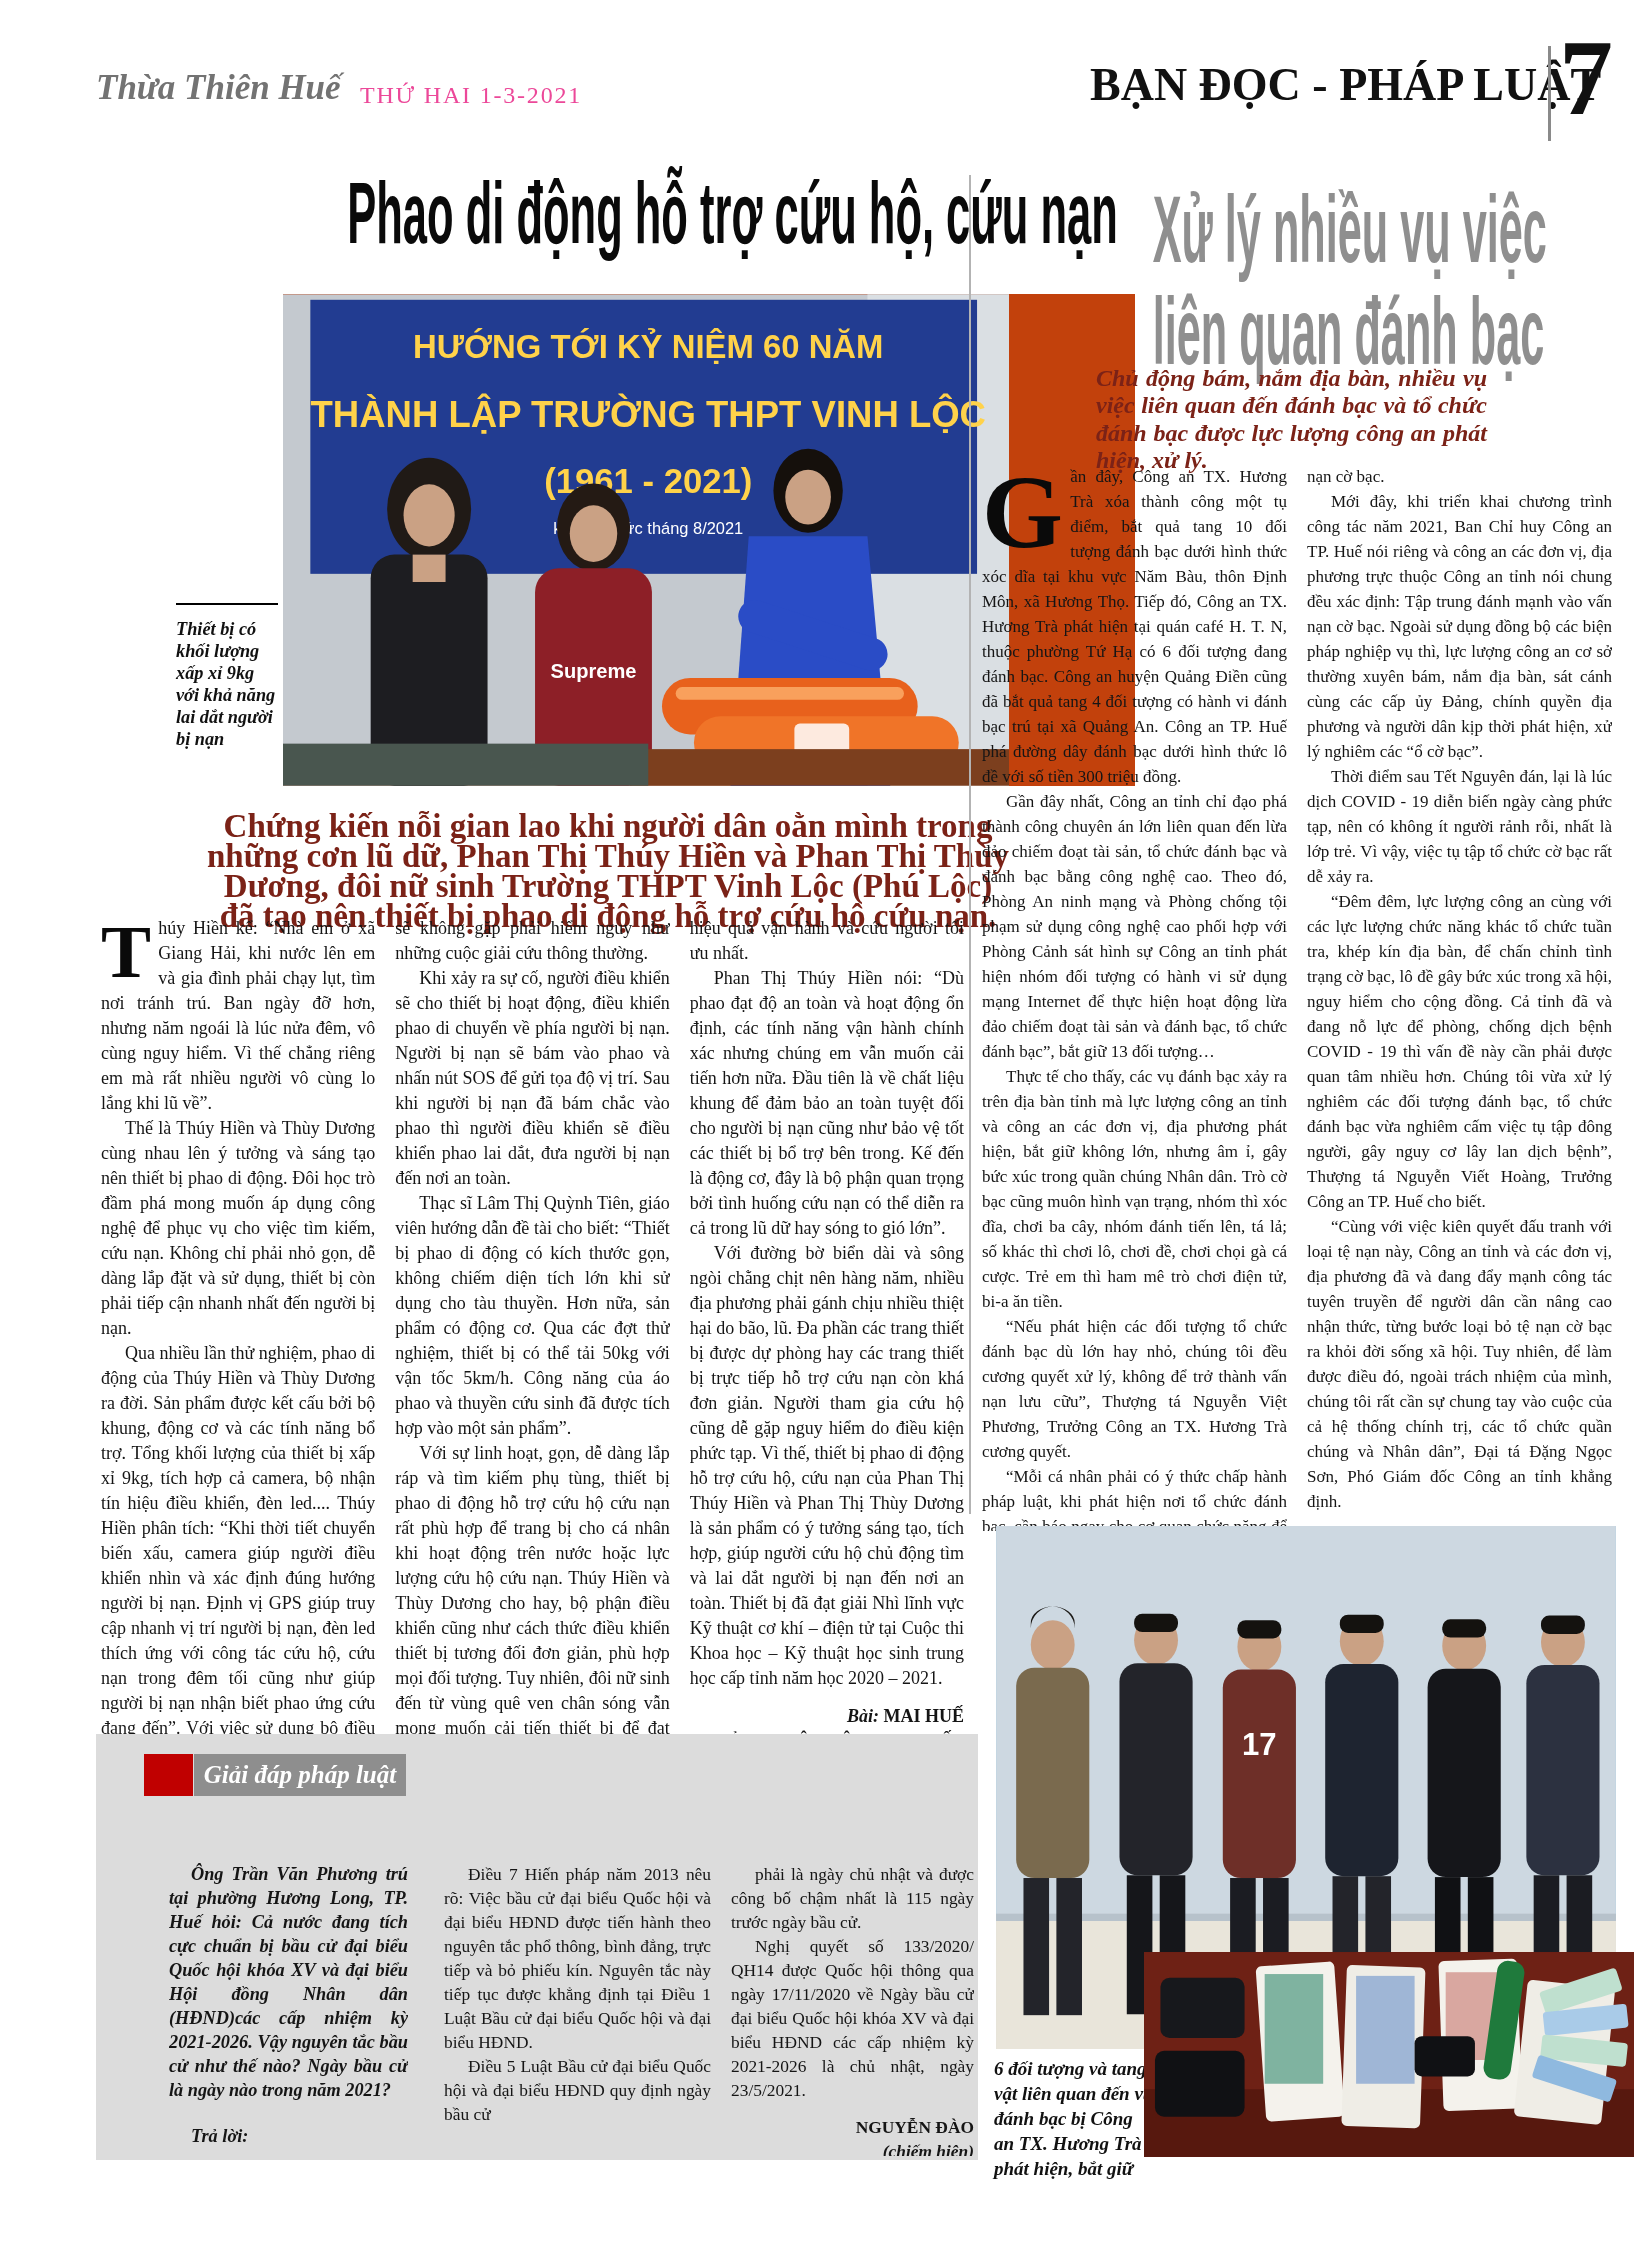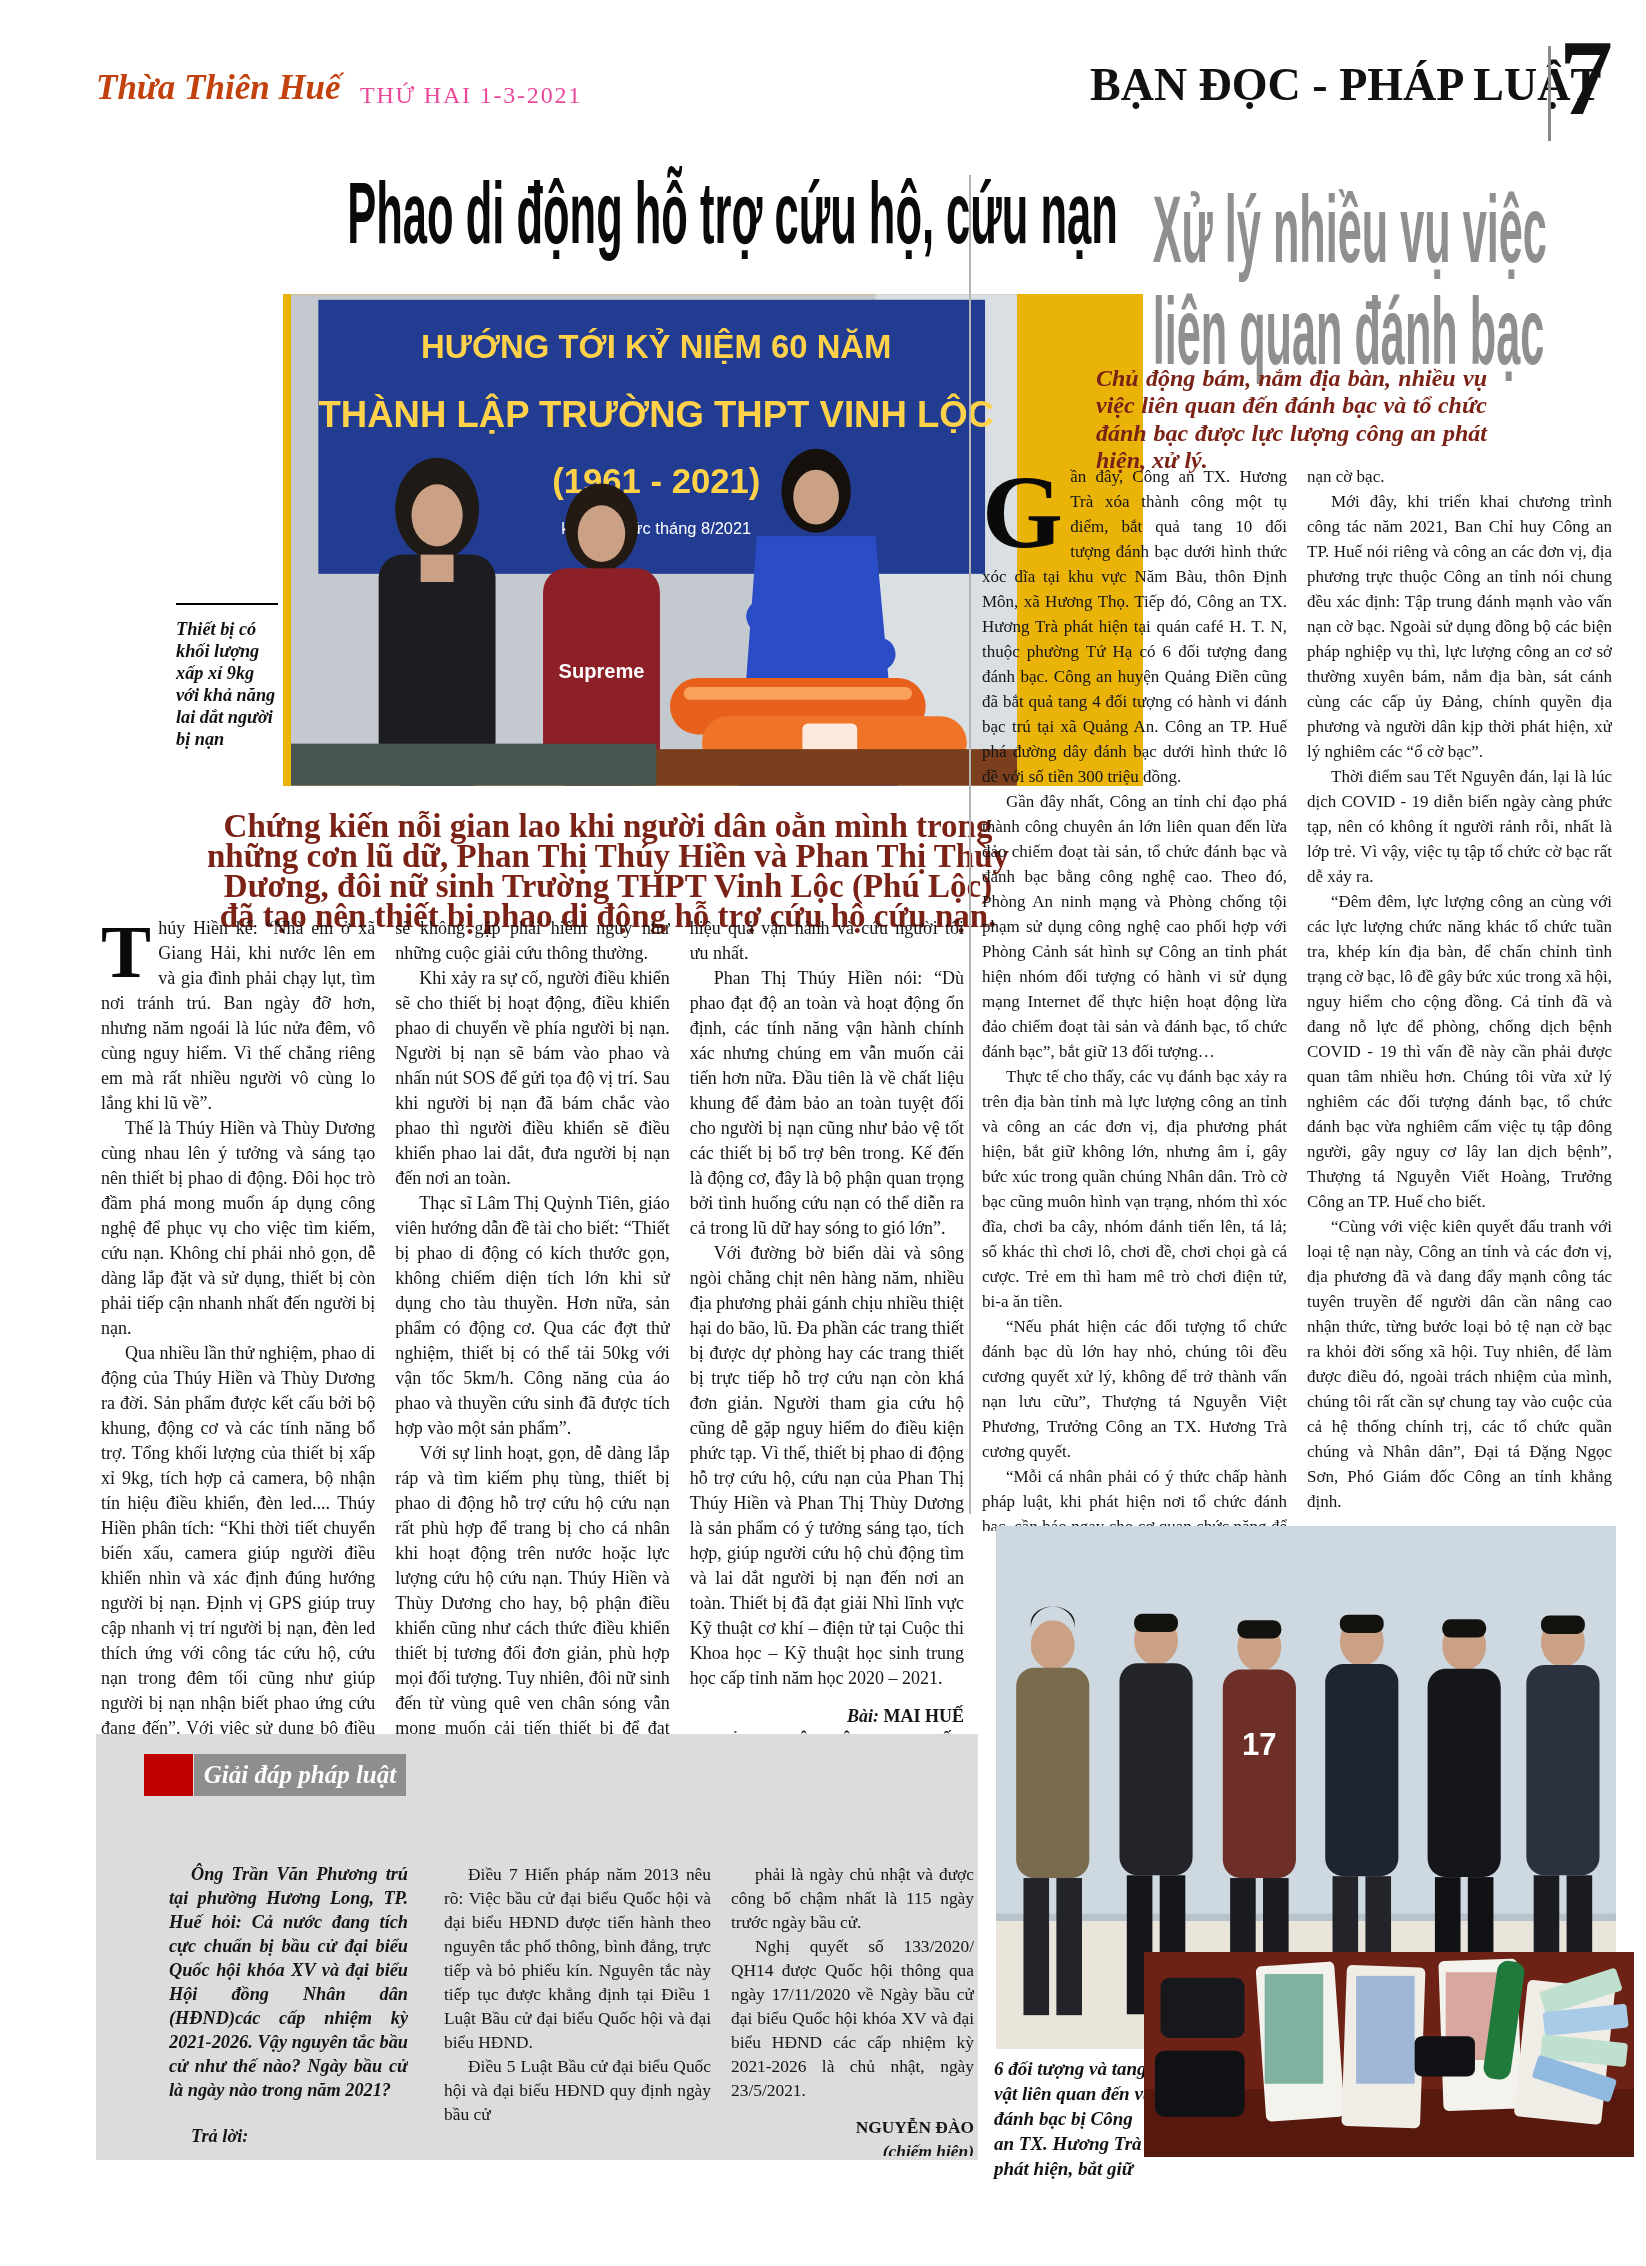--- a/index.html
+++ b/index.html
@@ -1,37 +1,37 @@
 <!DOCTYPE html>
 <html style="font-size:14.6px"><head>
 <meta charset="utf-8">
 <style>
   html,body{margin:0;padding:0;background:#777;}
   .page{position:relative;width:1647px;height:2267px;background:#ffffff;margin:0 auto;
         font-family:"Liberation Serif",serif;color:#151515;overflow:hidden;}
   .abs{position:absolute;}
 
   
-  .masthead{left:96px;top:68px;font-size:35px;font-weight:bold;font-style:italic;color:#c2410c;white-space:nowrap;}
+  .masthead{left:96px;top:68px;font-size:35px;font-weight:bold;font-style:italic;color:#737373;white-space:nowrap;}
   .issue-date{left:360px;top:82px;font-size:24px;letter-spacing:1.8px;color:#ec4899;white-space:nowrap;}
   .section-title{left:1090px;top:58px;font-size:46px;font-weight:bold;letter-spacing:0px;color:#111;white-space:nowrap;}
   .head-vbar{left:1548px;top:46px;width:2.7px;height:95px;background:#8a8a8a;}
   .page-number{left:1559px;top:24px;font-size:108px;font-weight:bold;line-height:1;color:#111;}
 
   
   .cond{font-family:"Liberation Sans",sans-serif;font-weight:bold;white-space:nowrap;text-align:center;}
   .main-headline{left:128px;top:168px;width:877px;}
   .main-headline .cond{font-size:87px;line-height:90px;transform:scaleX(.50);transform-origin:center top;color:#0a0a0a;}
   .gray-headline{left:982px;top:179px;width:632px;}
   .gray-headline .cond{font-size:94px;line-height:102px;transform:scaleX(.46);transform-origin:center top;color:#8f8f8f;}
   .qa-headline{left:413px;top:1738px;width:561px;z-index:4;}
   .qa-headline .cond{font-size:50px;line-height:53px;transform:scaleX(.45);transform-origin:center top;color:#0d0d0d;}
 
   
-  .main-photo{left:283px;top:294px;width:852px;height:492px;overflow:hidden;background:#eab308;padding-left:8px;}
+  .main-photo{left:283px;top:294px;width:852px;height:492px;overflow:hidden;background:#c2410c;}
   .photo-caption{left:176px;top:603px;width:102px;border-top:2.7px solid #000;padding-top:12.8px;
                  font-size:18.3px;line-height:22px;font-weight:bold;font-style:italic;color:#111;}
   .lede{left:203px;top:811px;width:810px;font-size:33px;line-height:30px;font-weight:bold;
         color:#7b2217;text-align:center;}
   .main-cols{left:101px;top:916px;width:863px;height:866px;display:flex;gap:20px;overflow:hidden;}
   .main-cols .col{flex:1;font-size:18px;line-height:25px;text-align:justify;overflow:hidden;}
   .para{margin:0;text-indent:24px;}
   .lead{margin:0;text-indent:0;}
   .dc{float:left;font-weight:bold;color:#0a0a0a;}
   .dc-t{font-size:75px;line-height:60px;padding:5.5px 7.3px 0 0;}

